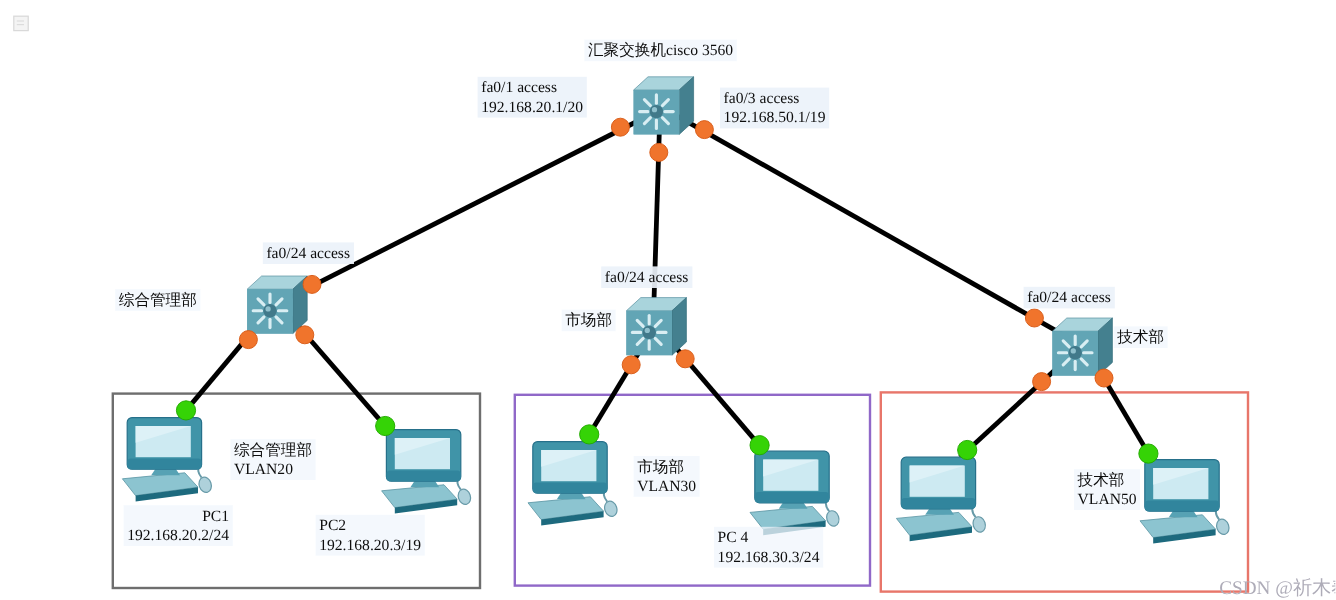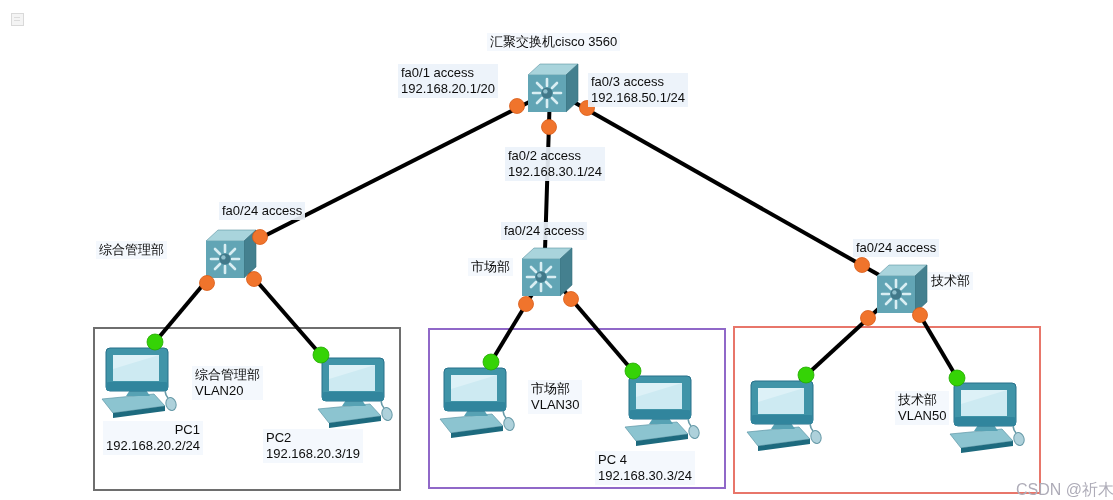--- a/index.html
+++ b/index.html
@@ -1,18 +1,18 @@
 <!DOCTYPE html>
 <html><head>
 <meta charset="utf-8">
 <style>
   html,body{margin:0;padding:0;background:#ffffff;}
   #canvas{
     position:relative;width:1113px;height:500px;background:#ffffff;
-    font-family:Liberation Sans, sans-serif;overflow:hidden;
+    font-family:Liberation Serif, serif;overflow:hidden;
   }
   .vlan-box{position:absolute;background:transparent;}
   .vlan-box.gray{border:2px solid #6e6e6e;}
   .vlan-box.purple{border:2px solid #9068c8;}
   .vlan-box.red{border:2px solid #e8766a;}
   svg.layer{position:absolute;left:0;top:0;width:1113px;height:500px;}
   .lbl{
     position:absolute;font-size:13px;line-height:16px;color:#0d0d0d;
     background:rgba(235,242,250,0.92);padding:1px 3px;white-space:nowrap;
   }
@@ -121,27 +121,23 @@
       <circle cx="957" cy="378" r="8"></circle>
     </g>
   </svg>
 
   <div class="lbl plain" style="left:487px;top:33px;">汇聚交换机cisco 3560</div>
 
   <div class="lbl" style="left:398px;top:64px;">
     <span class="l2">fa0/1 access</span>
     <span class="l2">192.168.20.1/20</span>
   </div>
-  <div class="lbl" style="left:588px;top:73px;">
+  <div class="lbl" style="left:600px;top:73px;">
     <span class="l2">fa0/3 access</span>
-    <span class="l2">192.168.50.1/24</span>
-  </div>
-  <div class="lbl" style="left:505px;top:147px;">
-    <span class="l2">fa0/2 access</span>
-    <span class="l2">192.168.30.1/24</span>
+    <span class="l2">192.168.50.1/19</span>
   </div>
 
   <div class="lbl" style="left:219px;top:202px;">fa0/24 access</div>
   <div class="lbl" style="left:501px;top:222px;">fa0/24 access</div>
   <div class="lbl" style="left:853px;top:239px;">fa0/24 access</div>
 
   <div class="lbl plain" style="left:96px;top:241px;">综合管理部</div>
   <div class="lbl plain" style="left:468px;top:258px;">市场部</div>
   <div class="lbl plain" style="left:928px;top:272px;">技术部</div>
 
@@ -159,19 +155,19 @@
   </div>
 
   <div class="lbl plain" style="left:103px;top:421px;text-align:right;">
     <span class="l2">PC1</span>
     <span class="l2">192.168.20.2/24</span>
   </div>
   <div class="lbl plain" style="left:263px;top:429px;">
     <span class="l2">PC2</span>
     <span class="l2">192.168.20.3/19</span>
   </div>
-  <div class="lbl plain" style="left:595px;top:439px;margin-top:12px;">
+  <div class="lbl plain" style="left:595px;top:439px;">
     <span class="l2">PC 4</span>
     <span class="l2">192.168.30.3/24</span>
   </div>
 
   <div class="watermark" style="left:1016px;top:480px;">CSDN @祈木奉太</div>
 </div>
 
 </body></html>

